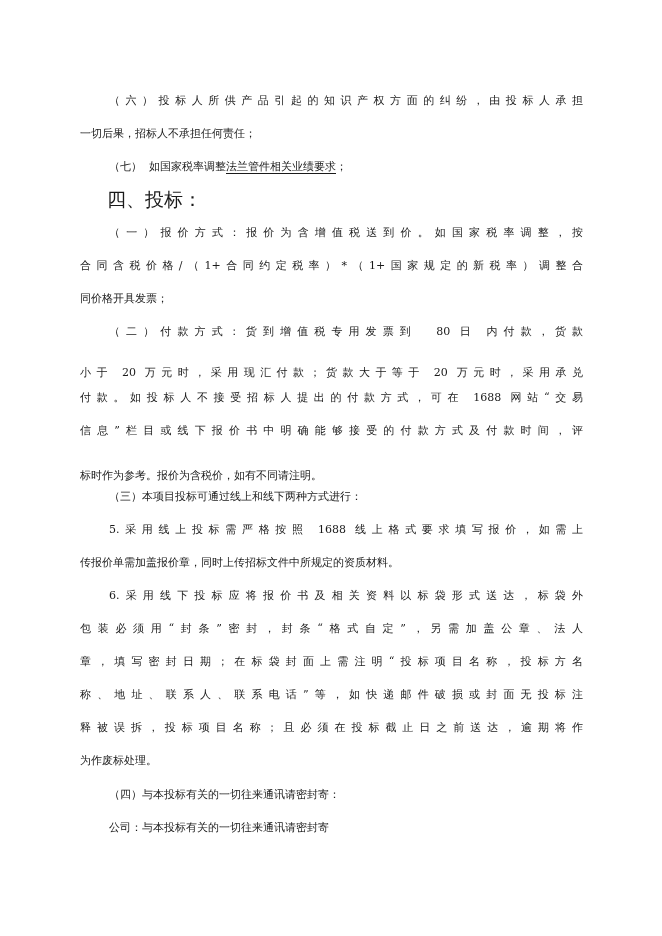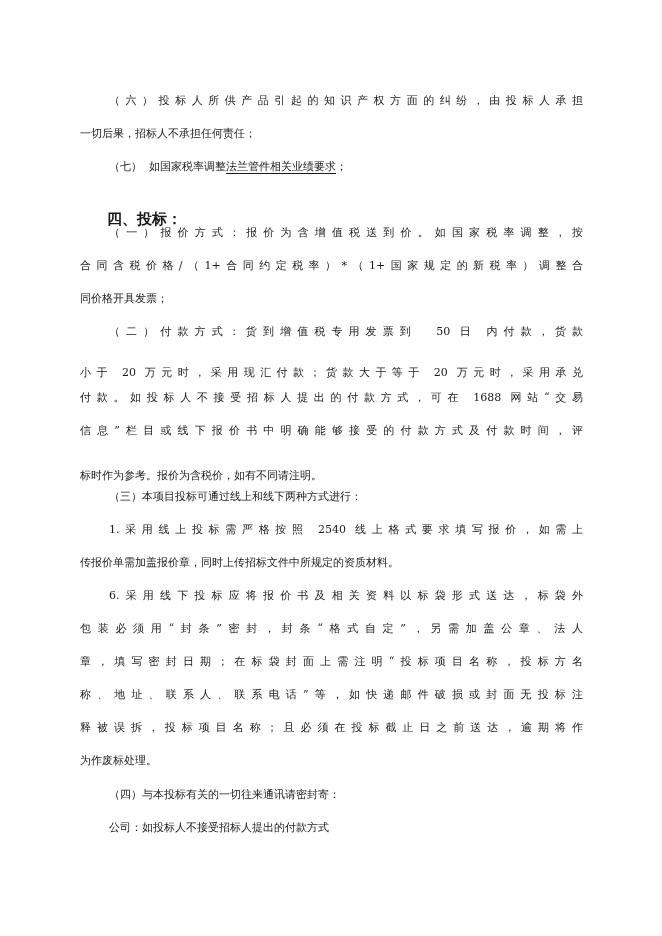--- a/index.html
+++ b/index.html
@@ -27,56 +27,56 @@
     height: 33px;
     line-height: 33px;
     font-size: 11px;
     white-space: nowrap;
     text-align: justify;
     text-align-last: justify;
     width: 503px;
   }
   .line.indent { left: 29px; width: 474px; }
   .line.last { text-align-last: left; }
-  .line.heading { font-weight: bold; font-family: "DejaVu Sans", "Liberation Sans", sans-serif; font-size: 15px; margin-top: 20px; }
+  .line.heading { font-weight: normal; font-family: "DejaVu Sans", "Liberation Sans", sans-serif; font-size: 19px; }
   .ul { text-decoration: underline; text-underline-offset: 3px; }
 </style>
 </head>
 <body>
 
 <div class="page">
 
   <div class="line indent" style="top:84px">（六）投标人所供产品引起的知识产权方面的纠纷，由投标人承担</div>
   <div class="line last" style="top:117px">一切后果，招标人不承担任何责任；</div>
 
   <div class="line indent last" style="top:150px">
     <span style="white-space:pre">（七）  如国家税率调整</span><span class="ul">法兰管件相关业绩要求</span><span>；</span>
   </div>
 
   <div class="line indent last heading" style="top:183px; left:27px">四、投标：</div>
 
   <div class="line indent" style="top:216px">（一）报价方式：报价为含增值税送到价。如国家税率调整，按</div>
   <div class="line" style="top:249px">合同含税价格/（1+合同约定税率）*（1+国家规定的新税率）调整合</div>
   <div class="line last" style="top:282px">同价格开具发票；</div>
 
-  <div class="line indent" style="top:315px; white-space:pre">（二）付款方式：货到增值税专用发票到  50 日 内付款，货款</div>
+  <div class="line indent" style="top:315px; white-space:pre">（二）付款方式：货到增值税专用发票到  80 日 内付款，货款</div>
   <div class="line" style="top:356px">小于 20 万元时，采用现汇付款；货款大于等于 20 万元时，采用承兑</div>
   <div class="line" style="top:381px">付款。如投标人不接受招标人提出的付款方式，可在 1688 网站“交易</div>
   <div class="line" style="top:414px">信息”栏目或线下报价书中明确能够接受的付款方式及付款时间，评</div>
   <div class="line last" style="top:459px">标时作为参考。报价为含税价，如有不同请注明。</div>
 
   <div class="line indent last" style="top:480px">（三）本项目投标可通过线上和线下两种方式进行：</div>
 
-  <div class="line indent" style="top:513px">1.采用线上投标需严格按照 2540 线上格式要求填写报价，如需上</div>
+  <div class="line indent" style="top:513px">5.采用线上投标需严格按照 1688 线上格式要求填写报价，如需上</div>
   <div class="line last" style="top:546px">传报价单需加盖报价章，同时上传招标文件中所规定的资质材料。</div>
 
   <div class="line indent" style="top:579px">6.采用线下投标应将报价书及相关资料以标袋形式送达，标袋外</div>
   <div class="line" style="top:612px">包装必须用“封条”密封，封条“格式自定”，另需加盖公章、法人</div>
   <div class="line" style="top:645px">章，填写密封日期；在标袋封面上需注明“投标项目名称，投标方名</div>
   <div class="line" style="top:678px">称、地址、联系人、联系电话”等，如快递邮件破损或封面无投标注</div>
   <div class="line" style="top:711px">释被误拆，投标项目名称；且必须在投标截止日之前送达，逾期将作</div>
   <div class="line last" style="top:744px">为作废标处理。</div>
 
   <div class="line indent last" style="top:778px">（四）与本投标有关的一切往来通讯请密封寄：</div>
 
-  <div class="line indent last" style="top:811px">公司：如投标人不接受招标人提出的付款方式</div>
+  <div class="line indent last" style="top:811px">公司：与本投标有关的一切往来通讯请密封寄</div>
 
 </div>
 
 </body></html>

